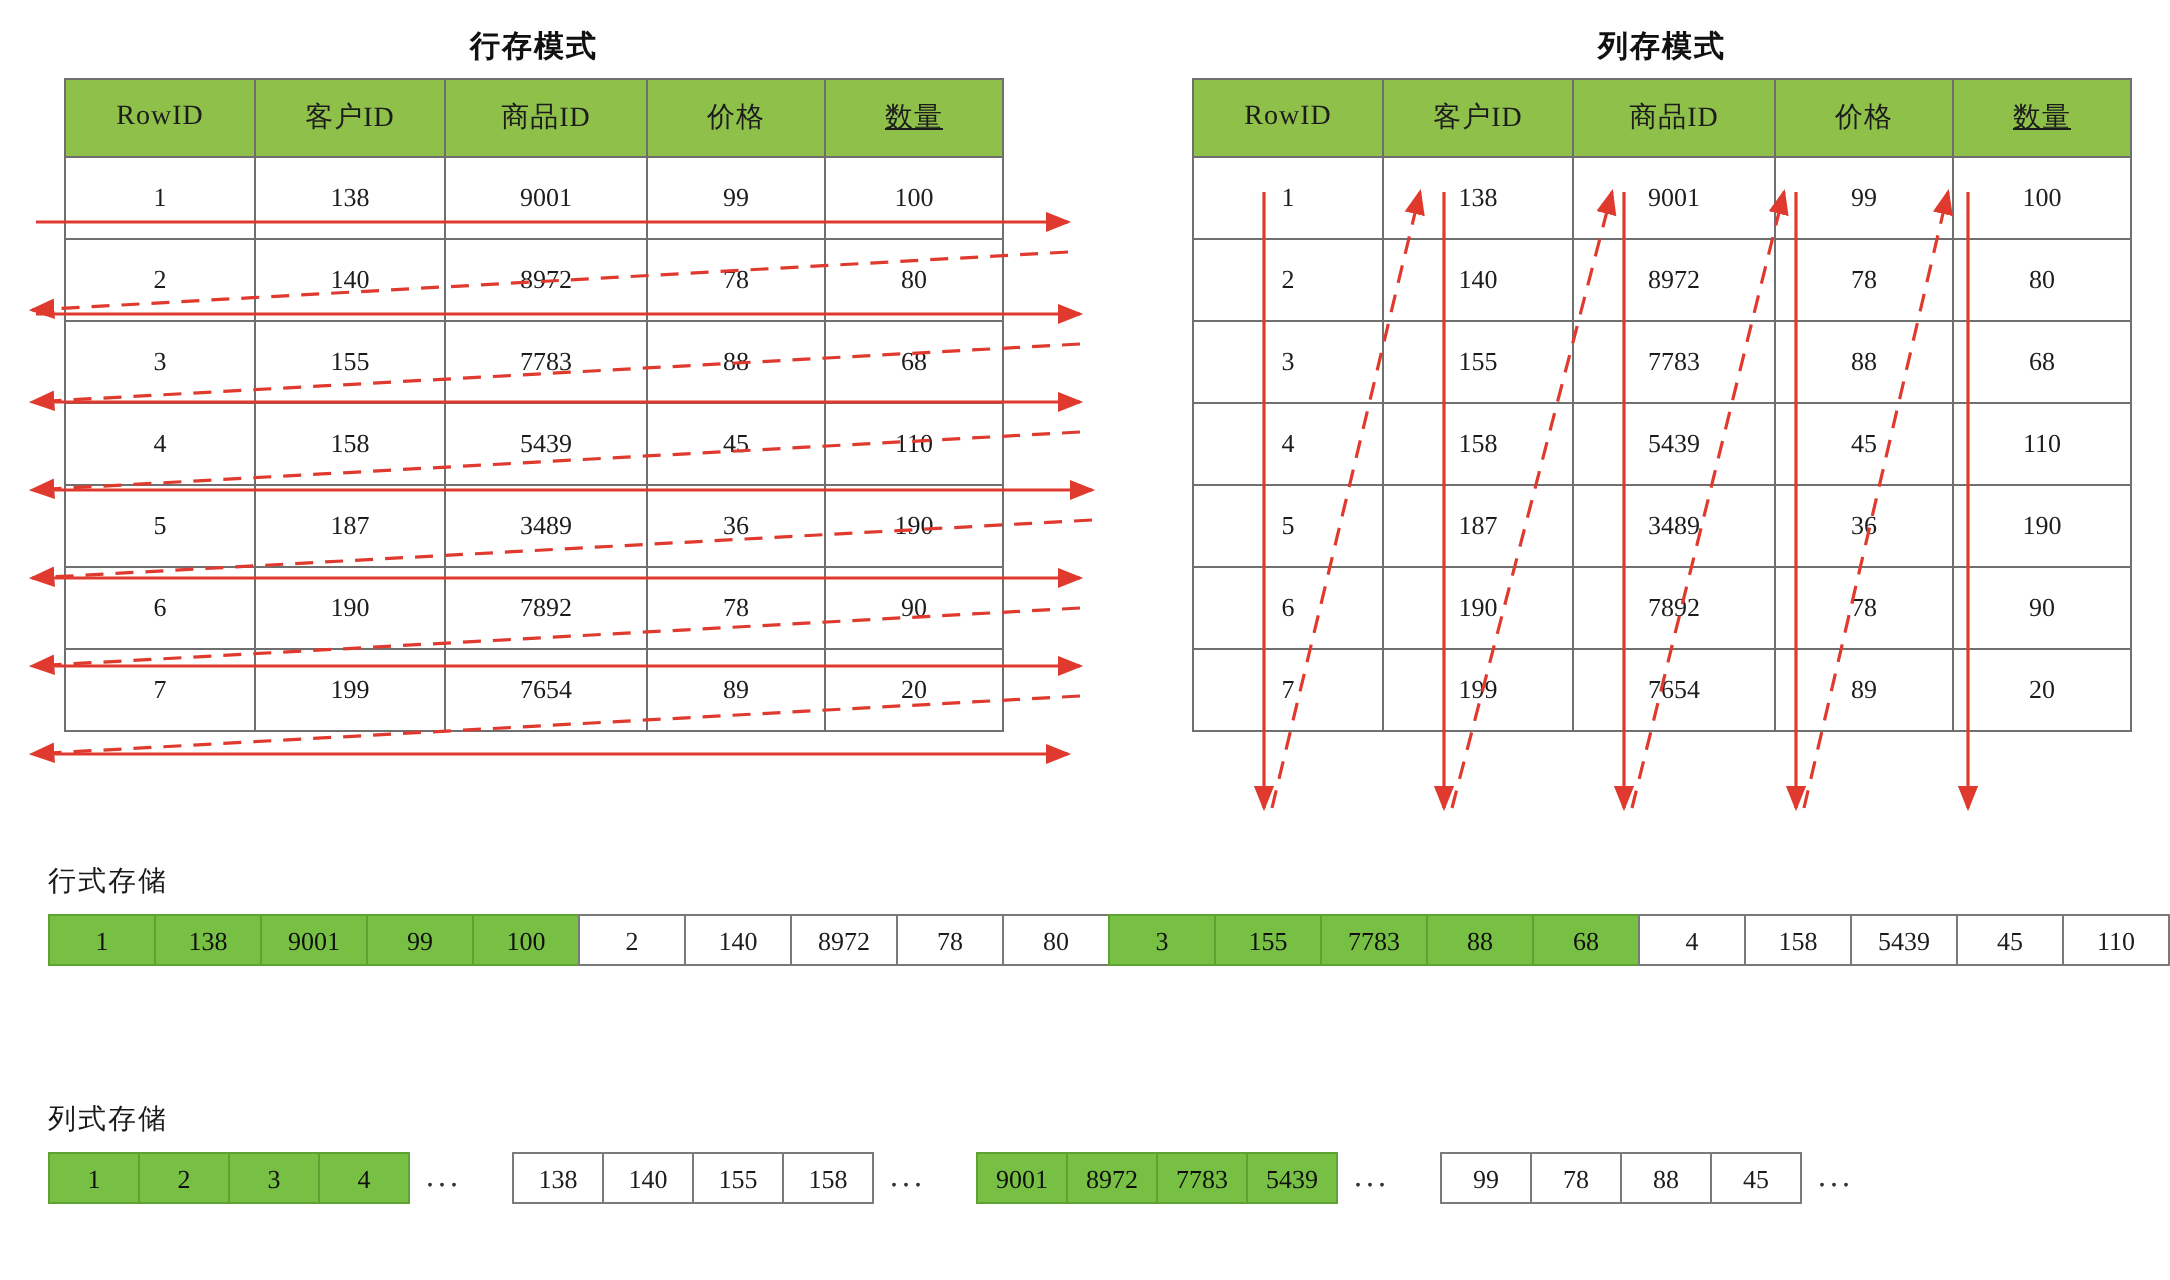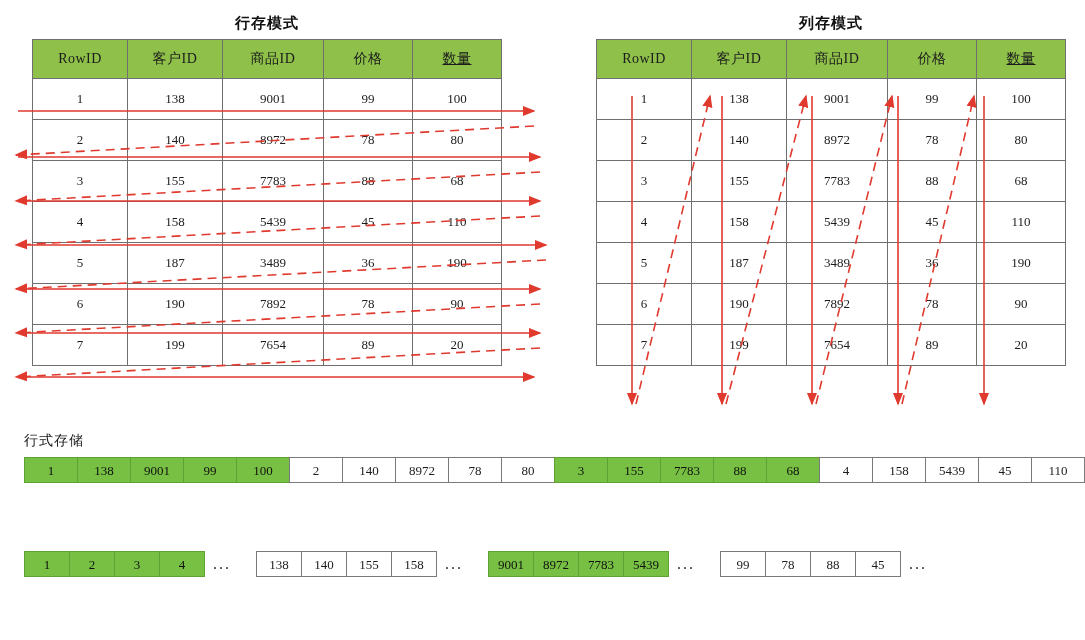--- a/index.html
+++ b/index.html
@@ -323,20 +323,21 @@
       <div class="cell w-md">4</div>
       <div class="cell w-md">158</div>
       <div class="cell w-md">5439</div>
       <div class="cell w-md">45</div>
       <div class="cell w-md">110</div>
       <div class="ellipsis">...</div>
     </div>
   </div>
 
   <div class="strip-section" style="left:24px; top:551px;">
+    <div class="strip-title">列式存储</div>
     <div class="strip-row">
 
       <div class="cell w-sm green">1</div>
       <div class="cell w-sm green">2</div>
       <div class="cell w-sm green">3</div>
       <div class="cell w-sm green">4</div>
       <div class="ellipsis">...</div>
       <div class="group-gap"></div>
 
       <div class="cell w-sm">138</div>

